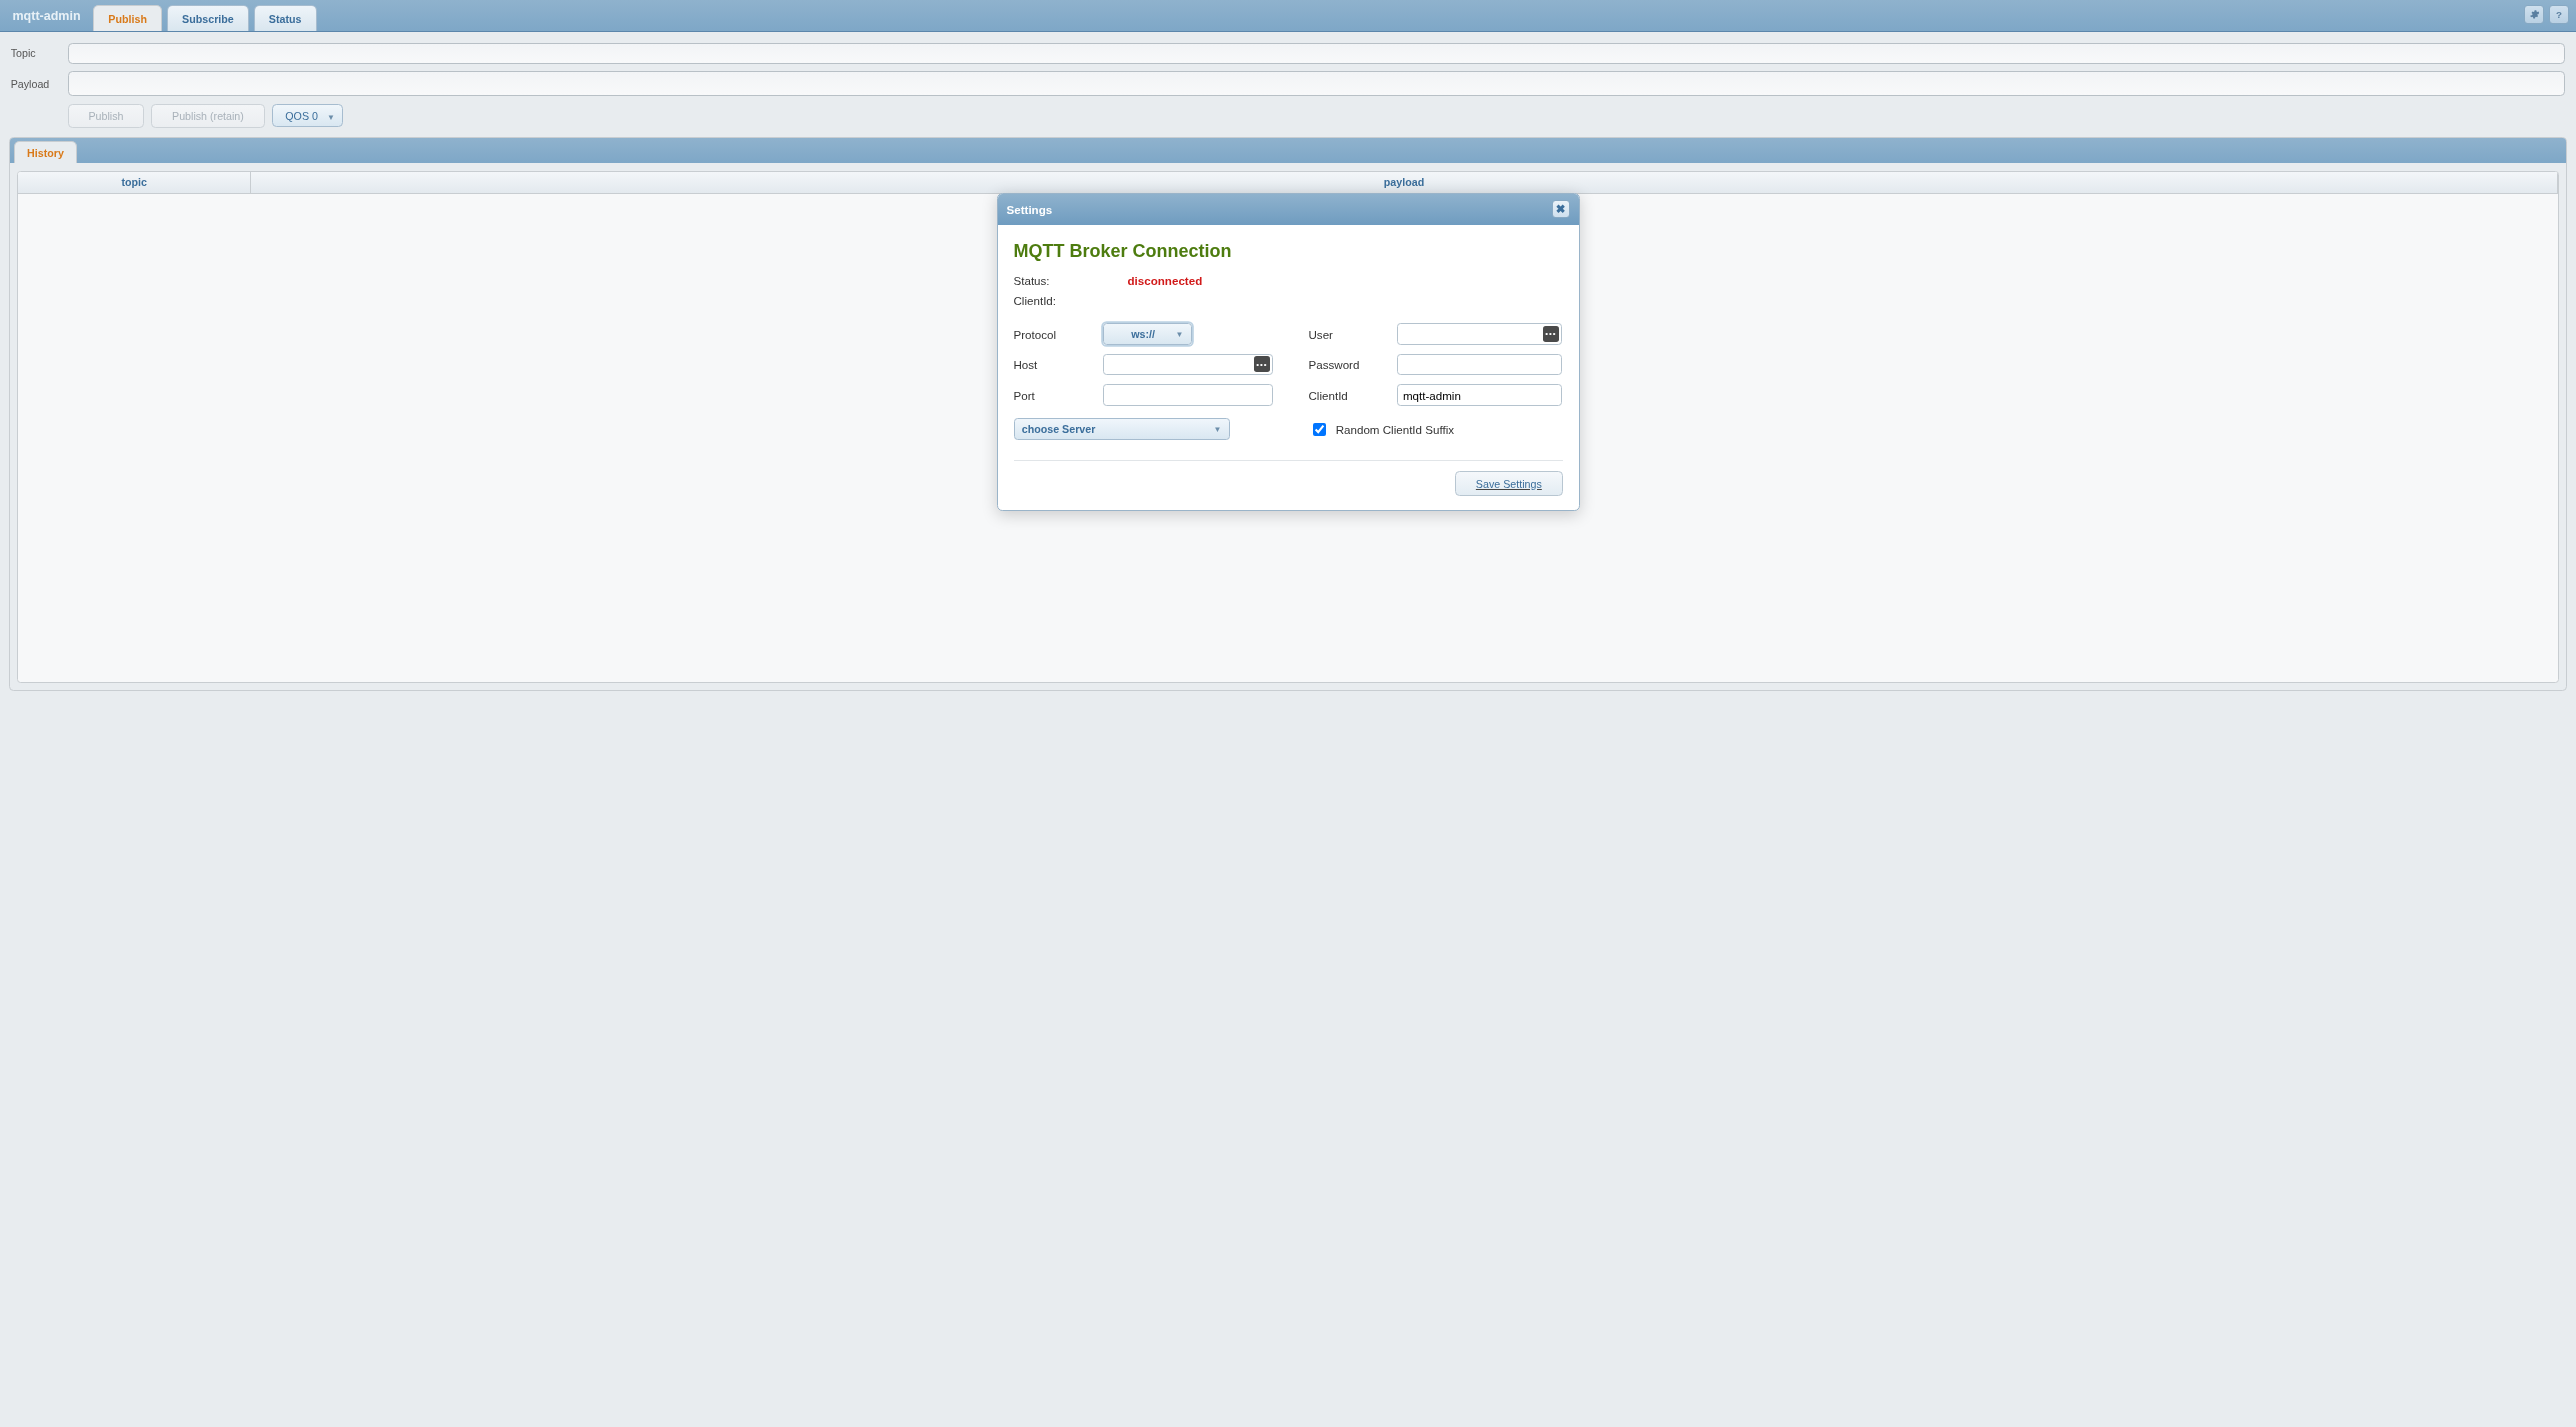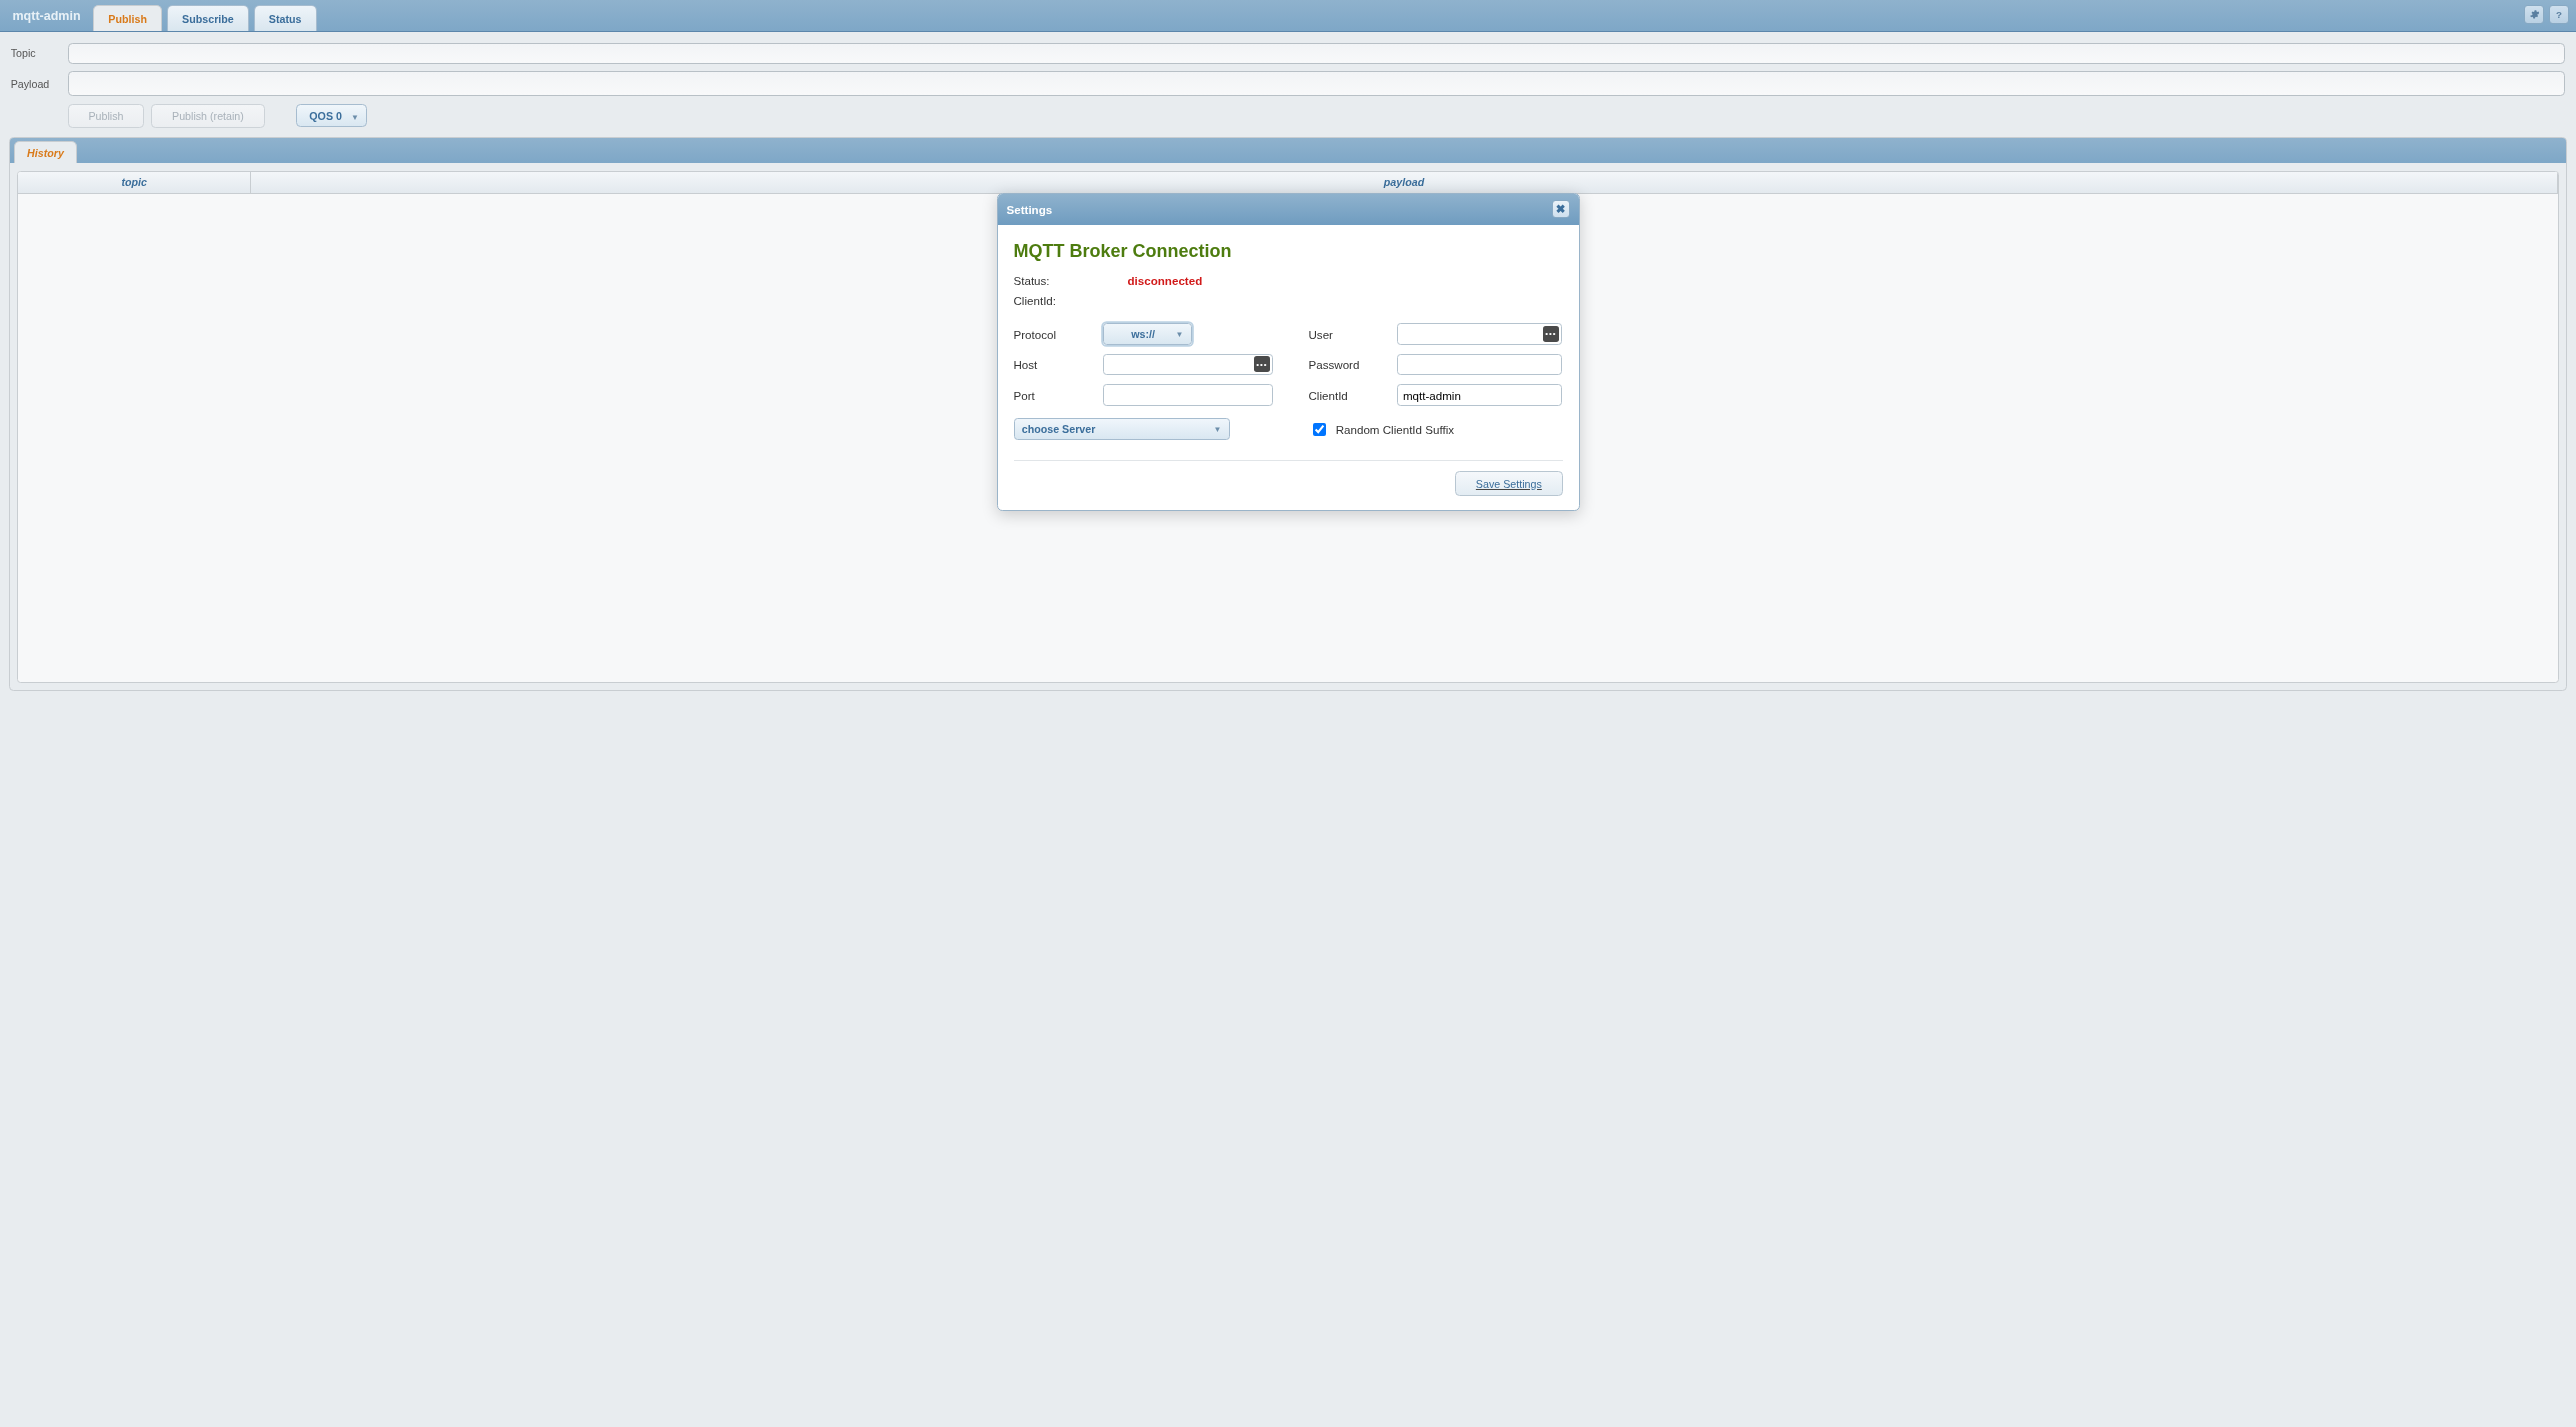--- a/index.html
+++ b/index.html
@@ -82,30 +82,29 @@
     cursor:pointer;
     font:inherit;
     font-size:10.7px;
   }
   .btn.disabled { color:#a9b2ba; border-color:#cdd3d8; background:linear-gradient(to bottom,#f3f5f7,#ebeef1); cursor:default;}
   .combo {
     display:flex;align-items:flex-end;
     border:0.9px solid #a6bccf;
     border-radius:4.5px;
     background:linear-gradient(to bottom,#f0f6fb,#d9e7f1);
-    color:#3b6e9b;font-weight:bold;
+    color:#3b6e9b;font-weight:normal;
     padding:4.5px 7.2px 4.5px 12.5px;
     cursor:pointer;
     font-size:10.7px;
-    margin-left:24px;
   }
   .combo .arrow { margin-left:9px; font-size:8px;color:#6c8eaa;}
 
   
-  .hist-wrap { margin:5.4px 9px 9px 9px; border:0.9px solid #c8cdd1; border-radius:4.5px; overflow:hidden; background:#e8ecef;font-style:italic;}
+  .hist-wrap { margin:5.4px 9px 9px 9px; border:0.9px solid #c8cdd1; border-radius:4.5px; overflow:hidden; background:#e8ecef;}
   .hist-tabs {
     background:linear-gradient(to bottom,#8fb2cd,#7ea7c7);
     display:flex; align-items:flex-end; padding-top:3.6px; padding-left:3.6px;
     height:25px;
   }
   .hist-tab {
     background:#e8ecef;color:#d97a1a;font-weight:bold;
     border:0.9px solid #c8cdd1;border-bottom:none;border-radius:5.4px 5.4px 0 0;
     padding:4.5px 12.5px;font-size:10.7px;cursor:pointer;
   }

